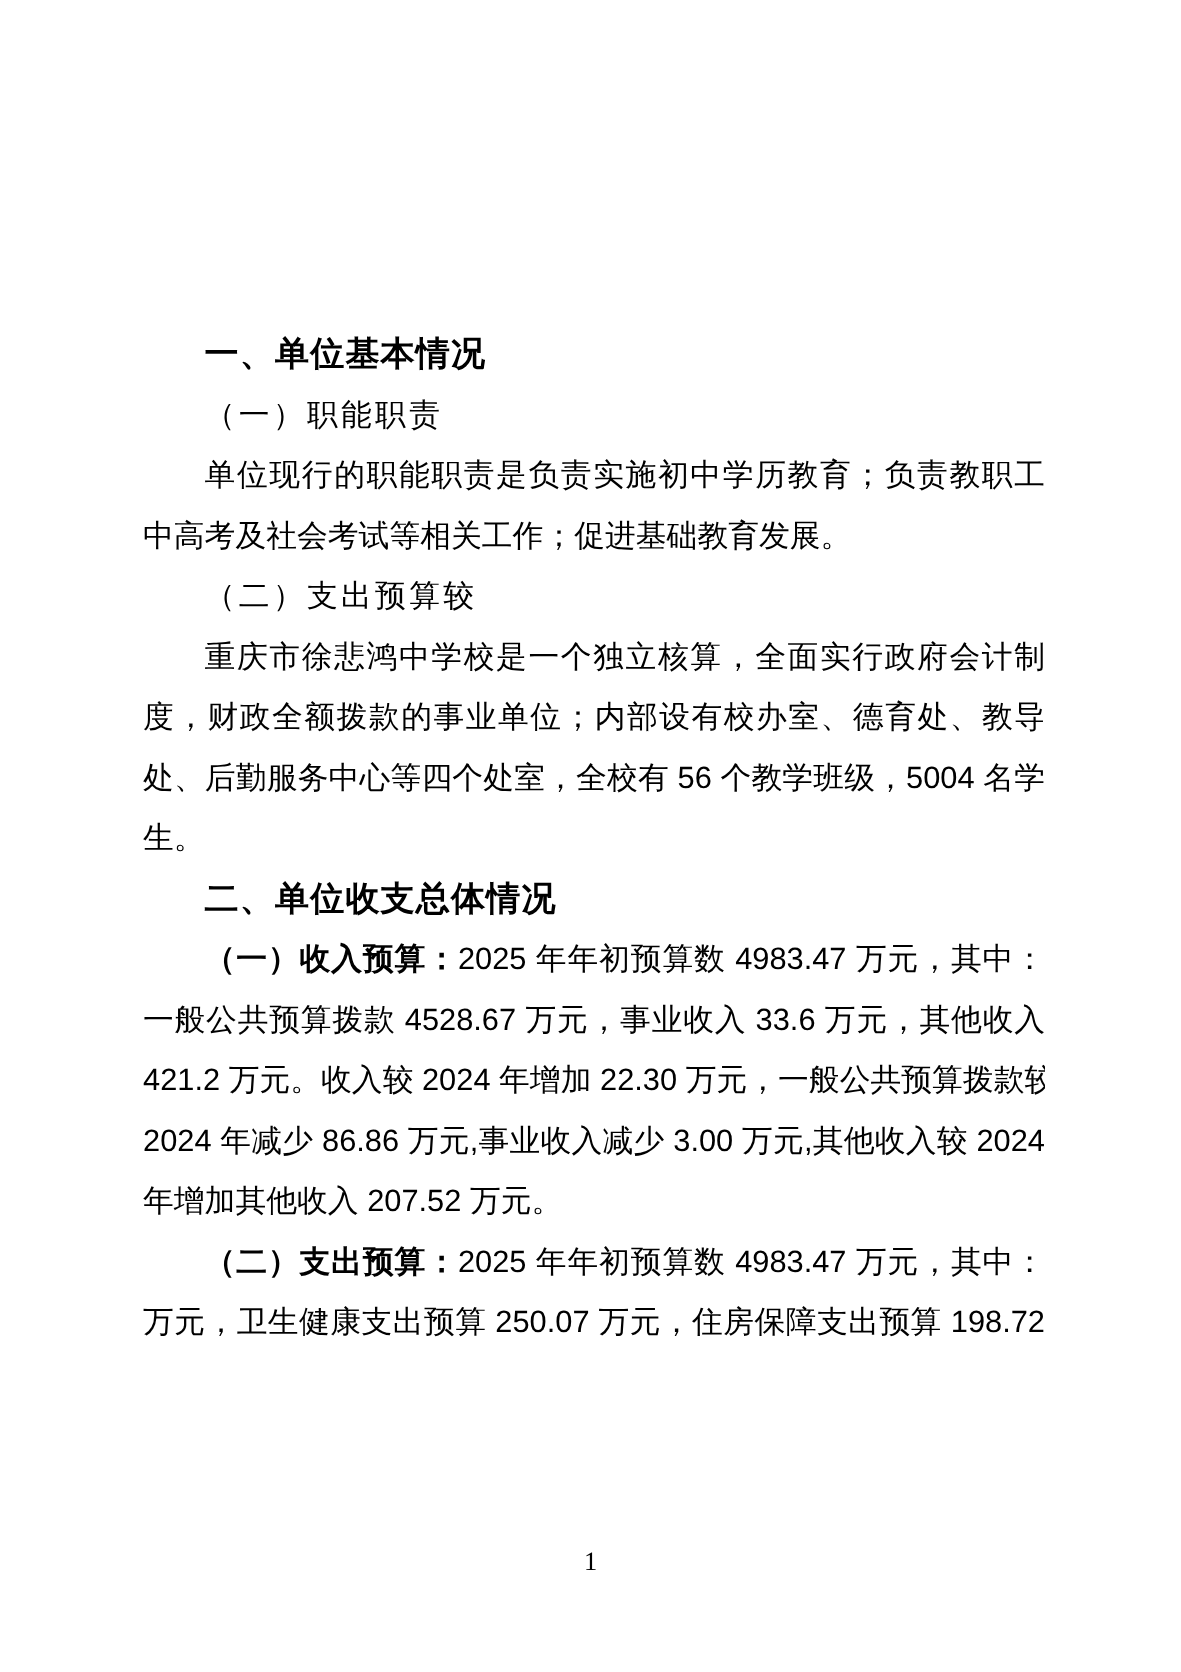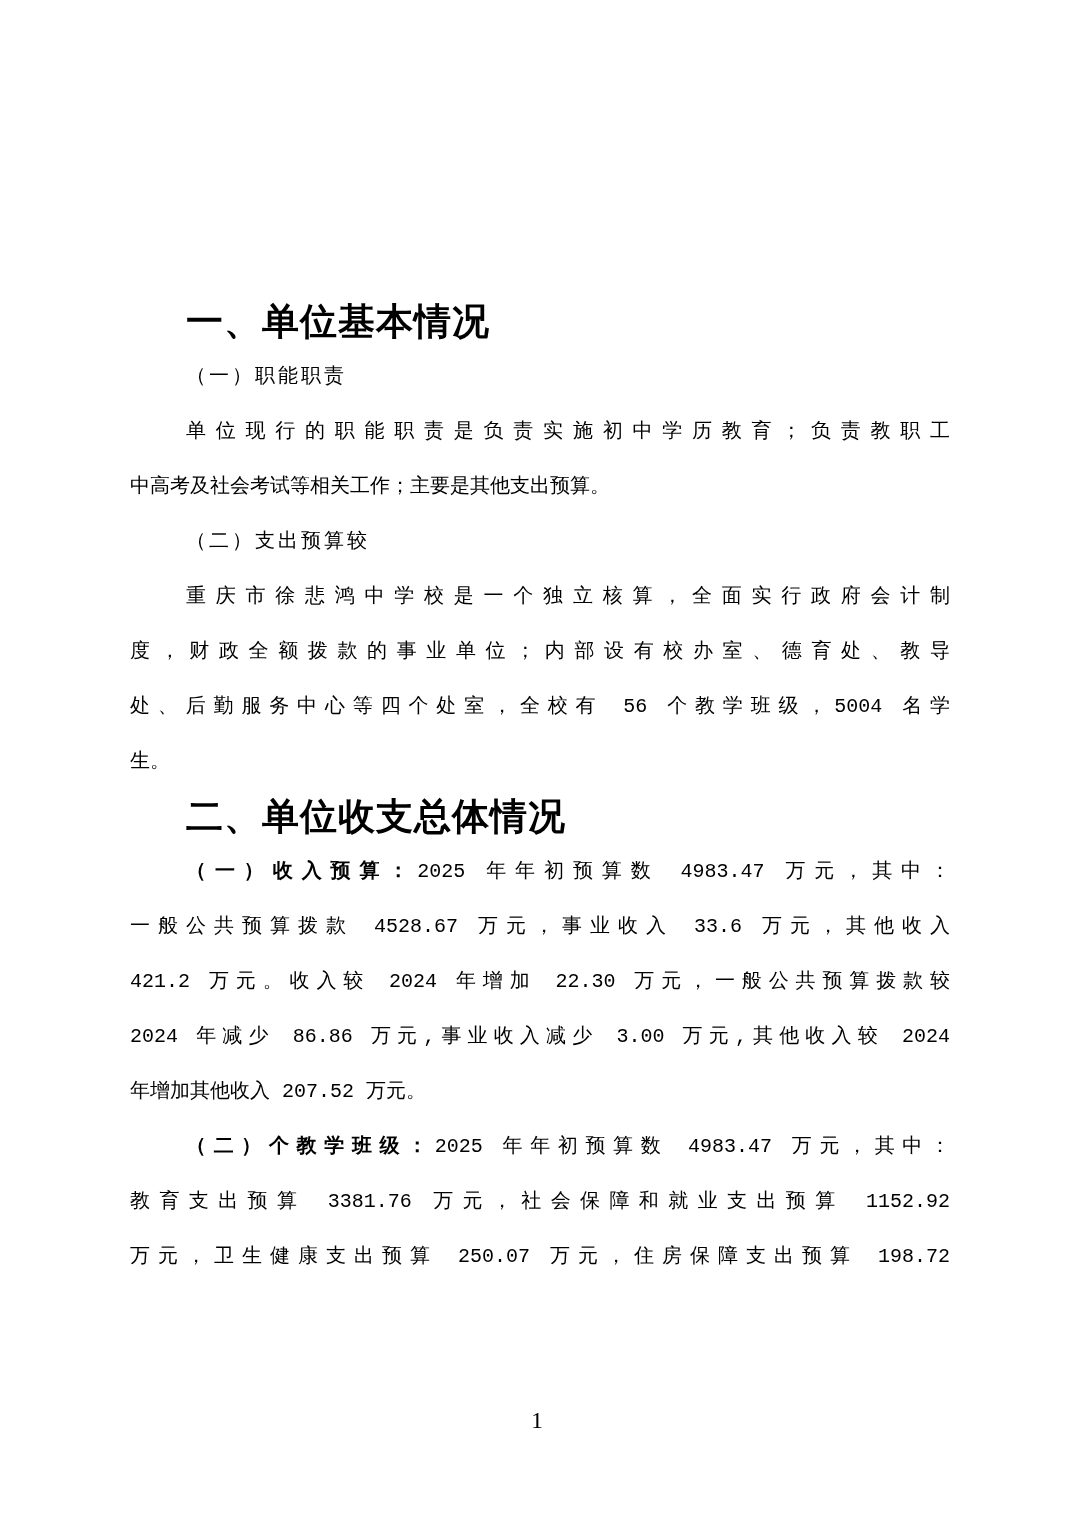--- a/index.html
+++ b/index.html
@@ -17,32 +17,32 @@
   }
   .content {
     position: absolute;
     left: 130px;
     top: 294px;
     width: 820px;
   }
   .line {
     height: 55px;
     line-height: 55px;
-    font-family: Liberation Mono, monospace;
-    font-size: 20px;
+    font-family: Liberation Sans, sans-serif;
+    font-size: 28px;
     color: #000000;
     text-align: justify;
     text-align-last: justify;
     overflow: hidden;
     white-space: nowrap;
   }
   .line.heading {
     font-family: "Liberation Sans", "DejaVu Sans", sans-serif;
     font-weight: 700;
-    font-size: 37px;
+    font-size: 31px;
     padding-left: 56px;
     text-align: left;
     text-align-last: left;
     letter-spacing: 1px;
   }
   .line.subhead {
     padding-left: 56px;
     text-align: left;
     text-align-last: left;
     letter-spacing: 3px;
@@ -74,37 +74,36 @@
 <body>
 
 <div class="page">
   <main class="content">
 
     <div class="line heading">一、单位基本情况</div>
 
     <div class="line subhead">（一）职能职责</div>
 
     <div class="line first">单位现行的职能职责是负责实施初中学历教育；负责教职工</div>
-    <div class="line last">中高考及社会考试等相关工作；主要是其他支出预算。</div>
+    <div class="line last">中高考及社会考试等相关工作；促进基础教育发展。</div>
 
     <div class="line subhead">（二）支出预算较</div>
 
     <div class="line first">重庆市徐悲鸿中学校是一个独立核算，全面实行政府会计制</div>
     <div class="line">度，财政全额拨款的事业单位；内部设有校办室、德育处、教导</div>
     <div class="line">处、后勤服务中心等四个处室，全校有 56 个教学班级，5004 名学</div>
     <div class="line last">生。</div>
 
     <div class="line heading">二、单位收支总体情况</div>
 
     <div class="line first"><span class="prefix">（一）收入预算：</span><span>2025 年年初预算数 4983.47 万元，其中：</span></div>
     <div class="line">一般公共预算拨款 4528.67 万元，事业收入 33.6 万元，其他收入</div>
     <div class="line">421.2 万元。收入较 2024 年增加 22.30 万元，一般公共预算拨款较</div>
     <div class="line">2024 年减少 86.86 万元,事业收入减少 3.00 万元,其他收入较 2024</div>
     <div class="line last">年增加其他收入 207.52 万元。</div>
 
-    <div class="line first"><span class="prefix">（二）个教学班级：</span><span>2025 年年初预算数 4983.47 万元，其中：</span></div>
-    <div class="line">教育支出预算 3381.76 万元，社会保障和就业支出预算 1152.92</div>
+    <div class="line first"><span class="prefix">（二）支出预算：</span><span>2025 年年初预算数 4983.47 万元，其中：</span></div>
     <div class="line">万元，卫生健康支出预算 250.07 万元，住房保障支出预算 198.72</div>
 
   </main>
 
   <div class="page-number">1</div>
 </div>
 
 </body></html>

